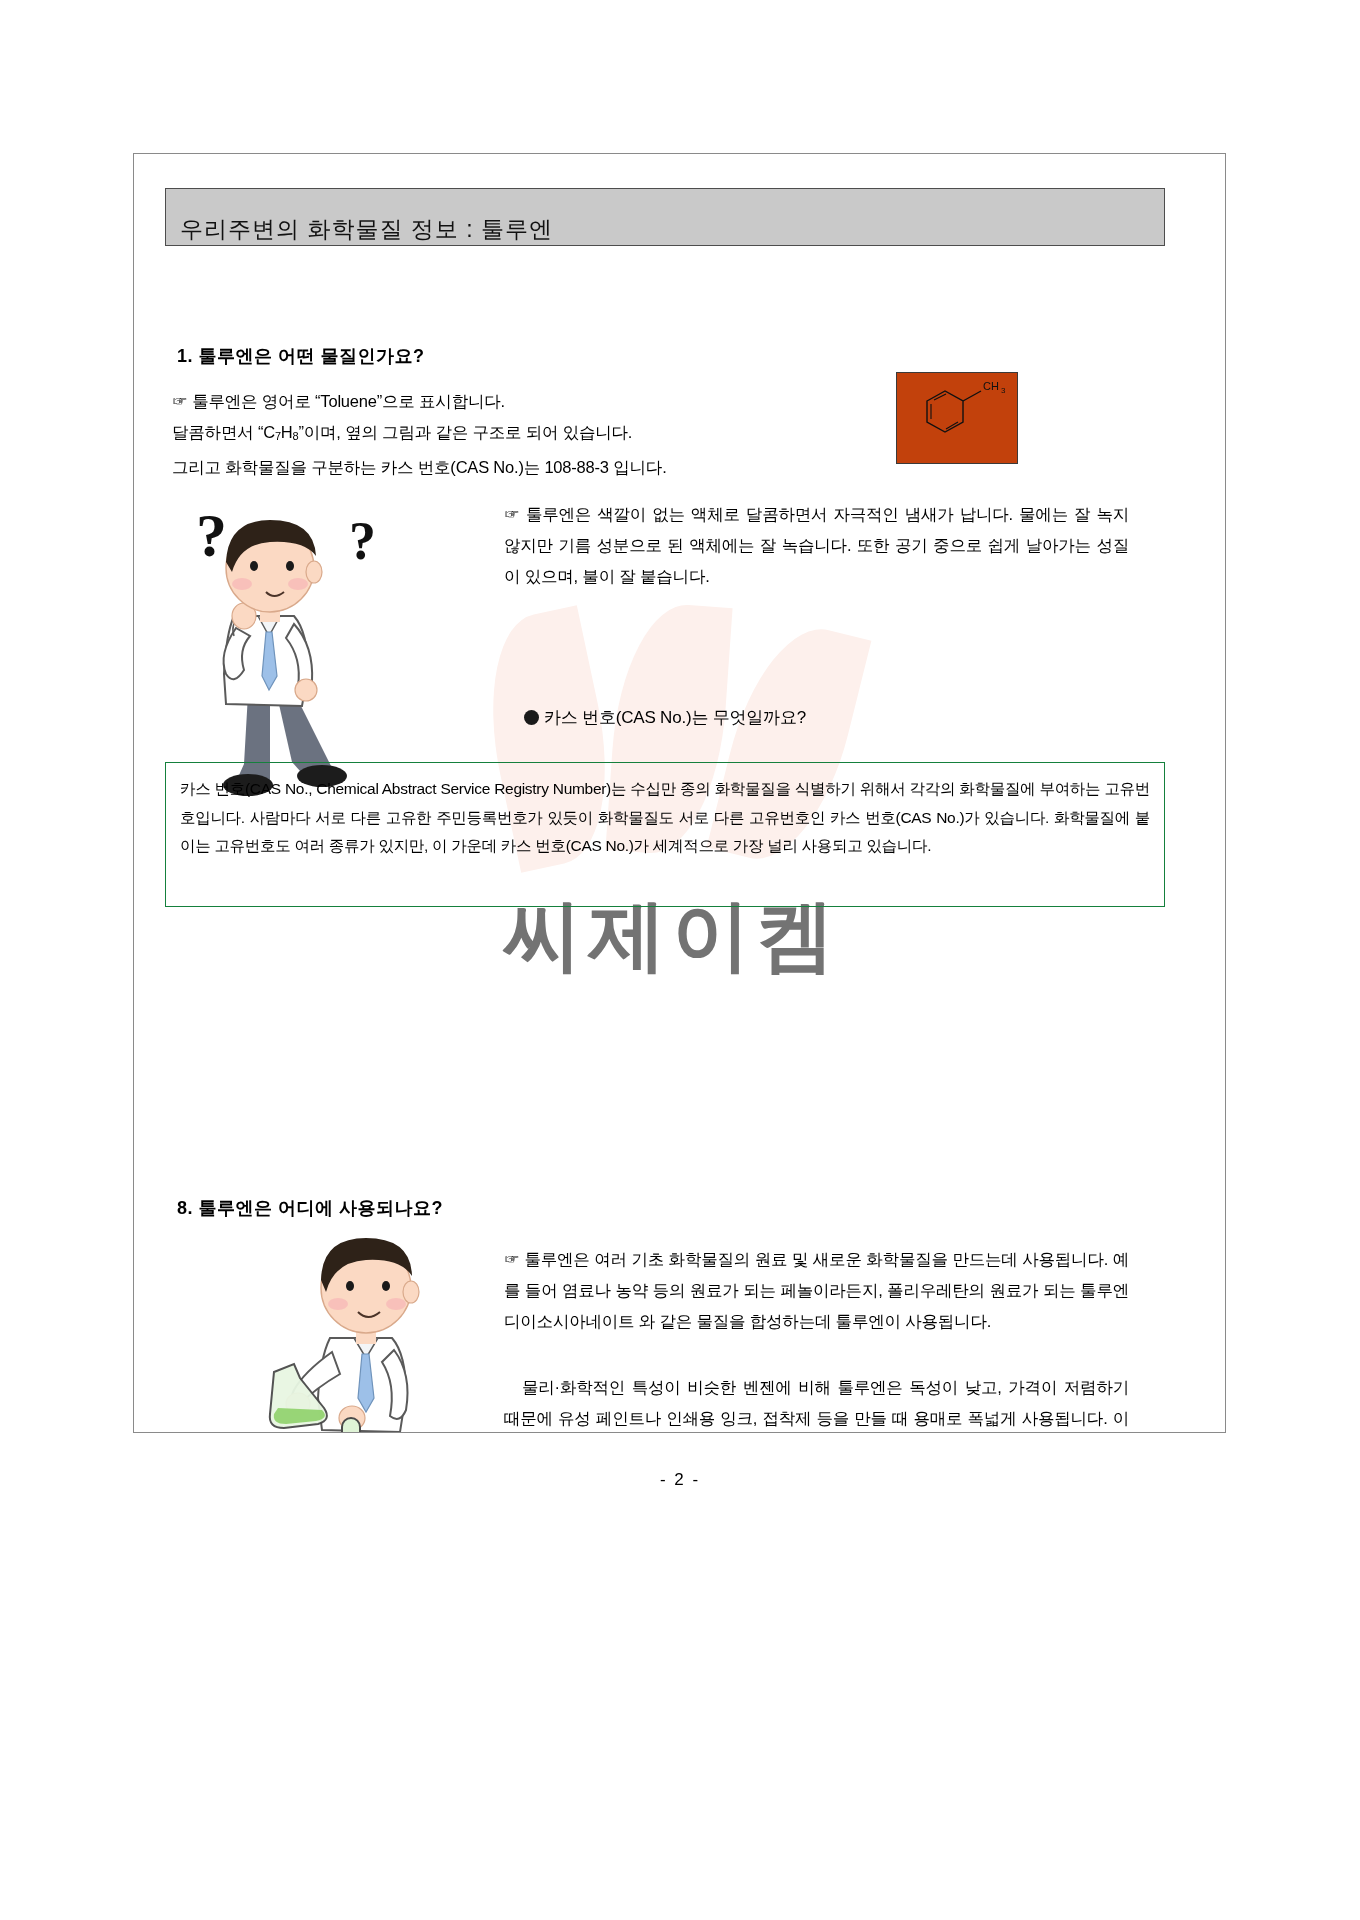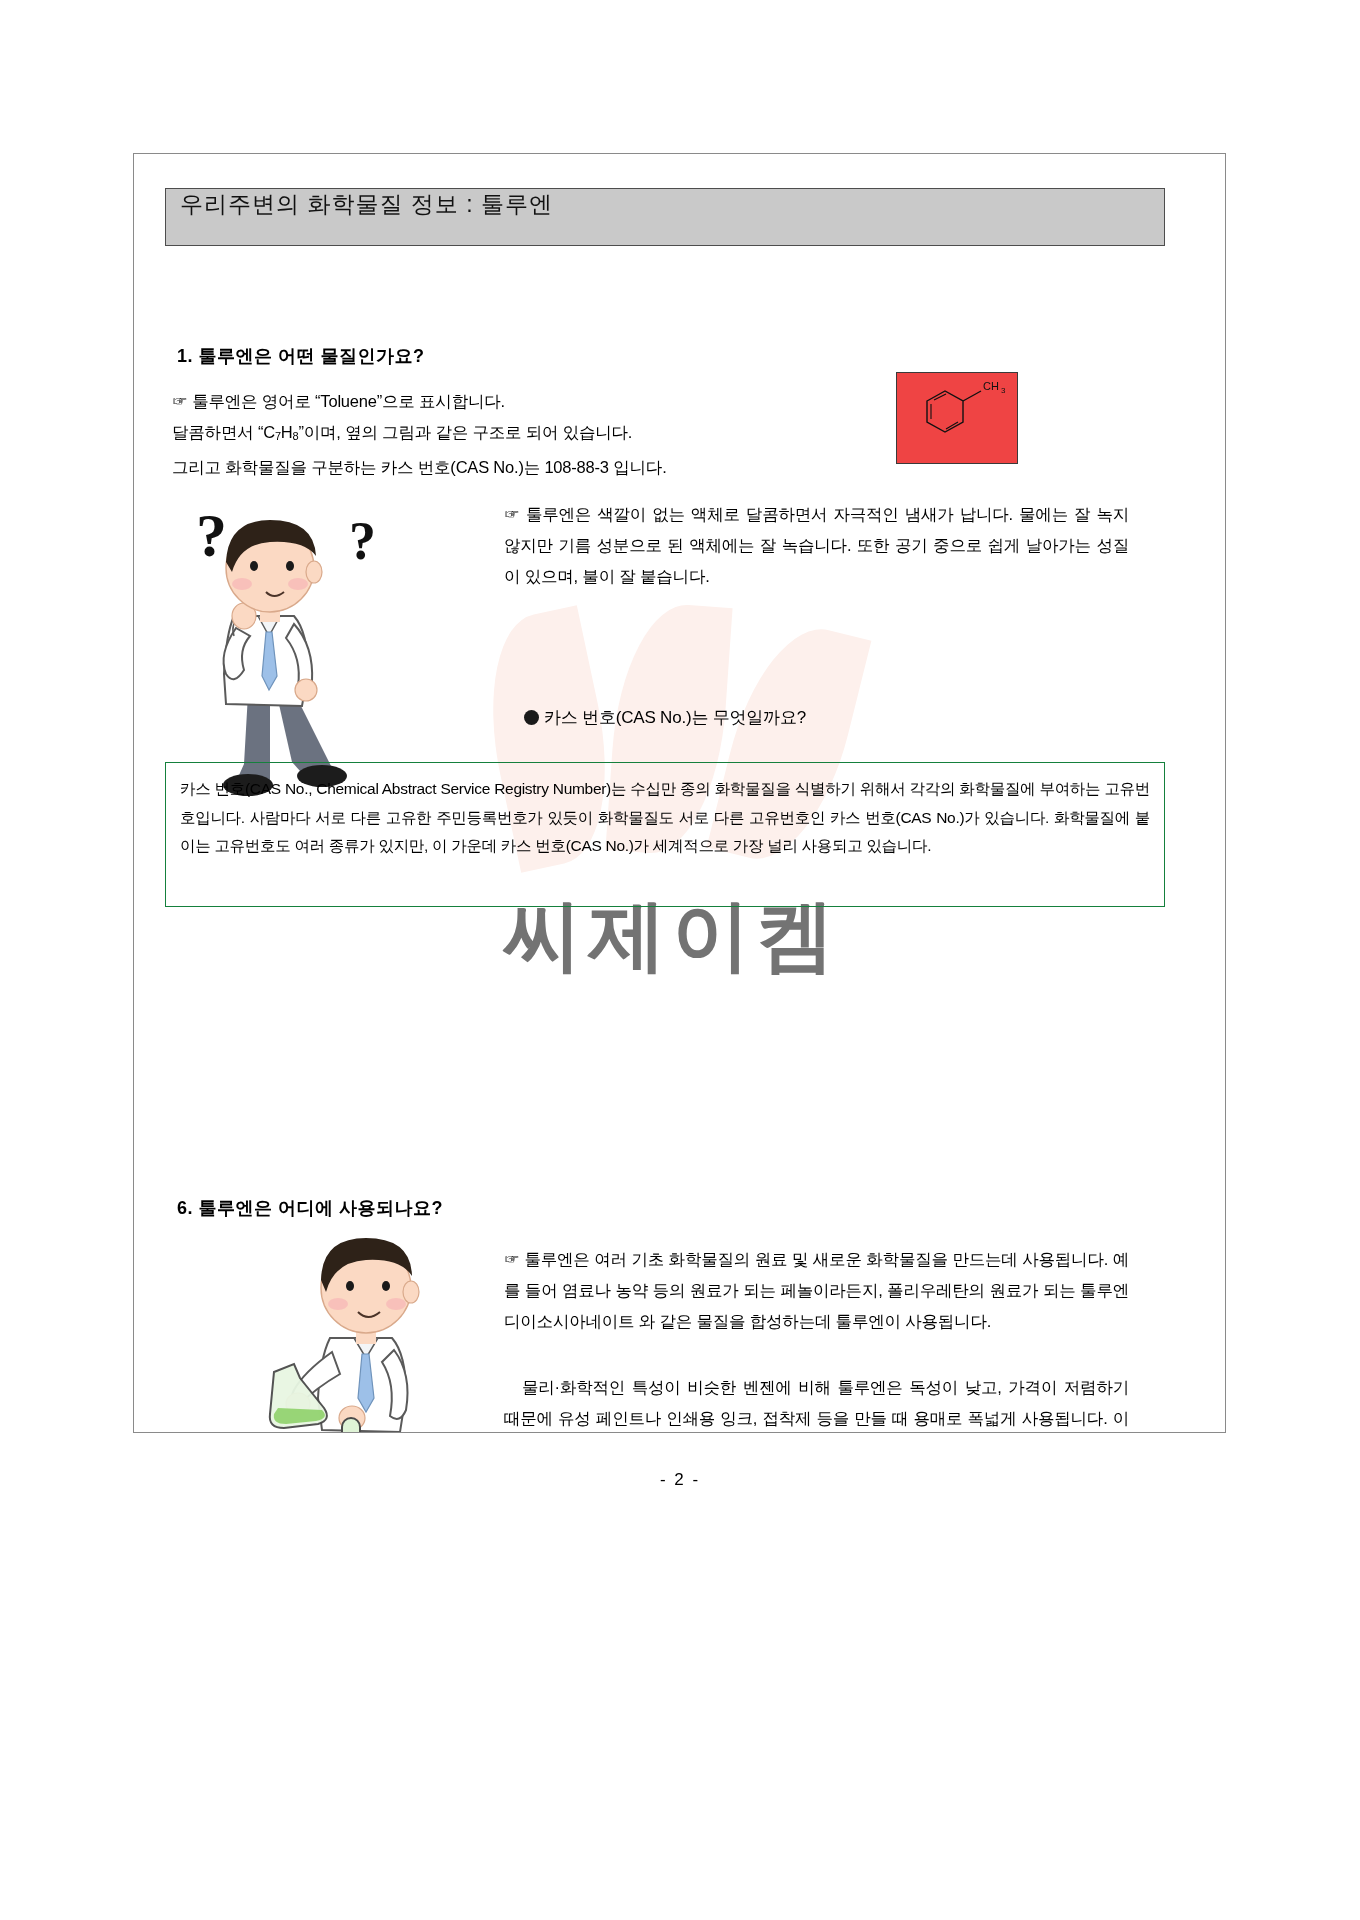--- a/index.html
+++ b/index.html
@@ -62,21 +62,21 @@
   .title-banner {
     position: absolute;
     left: 31px;
     top: 34px;
     width: 1000px;
     height: 58px;
     background: #c9c9c9;
     border: 1px solid #4d4d4d;
     box-sizing: border-box;
     display: flex;
-    align-items: flex-start;
+    align-items: flex-end;
   }
   .title-banner span {
     font-size: 23px;
     letter-spacing: 1px;
     padding-left: 14px;
     color: #111;
   }
 
   h2.section {
     position: absolute;
@@ -107,21 +107,21 @@
   sub { font-size: 11px; vertical-align: -2px; }
 
   
   .mol-box {
     position: absolute;
     left: 762px;
     top: 218px;
     width: 122px;
     height: 92px;
     border: 1px solid #3a3a3a;
-    background: #ef4444;
+    background: #c2410c;
     box-sizing: border-box;
   }
 
   
   #para2 {
     left: 370px;
     top: 345px;
     width: 625px;
     text-align: justify;
   }
@@ -293,21 +293,21 @@
     </div>
 
     <div class="para" id="cas-q">
       <span class="smiley"></span><span>카스 번호(CAS No.)는 무엇일까요?</span>
     </div>
 
     <div class="cas-box">
       <p>카스 번호(CAS No., Chemical Abstract Service Registry Number)는 수십만 종의 화학물질을 식별하기 위해서 각각의 화학물질에 부여하는 고유번호입니다. 사람마다 서로 다른 고유한 주민등록번호가 있듯이 화학물질도 서로 다른 고유번호인 카스 번호(CAS No.)가 있습니다. 화학물질에 붙이는 고유번호도 여러 종류가 있지만, 이 가운데 카스 번호(CAS No.)가 세계적으로 가장 널리 사용되고 있습니다.</p>
     </div>
 
-    <h2 class="section" id="sec2">6. 툴루엔은 어디에 사용되나요?</h2>
+    <h2 class="section" id="sec2">8. 툴루엔은 어디에 사용되나요?</h2>
 
     <div class="figure" style="left:120px; top:1068px; width:230px; height:300px;">
       <svg width="230" height="300" viewBox="0 0 230 300">
 
         <path d="M92 198 L84 262 L76 282 L112 282 L112 206 Z" fill="#6b7280"></path>
         <path d="M118 204 L130 262 L142 282 L176 278 L140 198 Z" fill="#6b7280"></path>
         <ellipse cx="92" cy="285" rx="26" ry="11" fill="#1c1c1c"></ellipse>
         <ellipse cx="162" cy="280" rx="26" ry="11" fill="#1c1c1c"></ellipse>
 
         <path d="M76 116 Q66 136 64 176 L68 208 L146 210 L152 172 Q152 132 138 116 Z" fill="#ffffff" stroke="#5a5a5a" stroke-width="2"></path>

